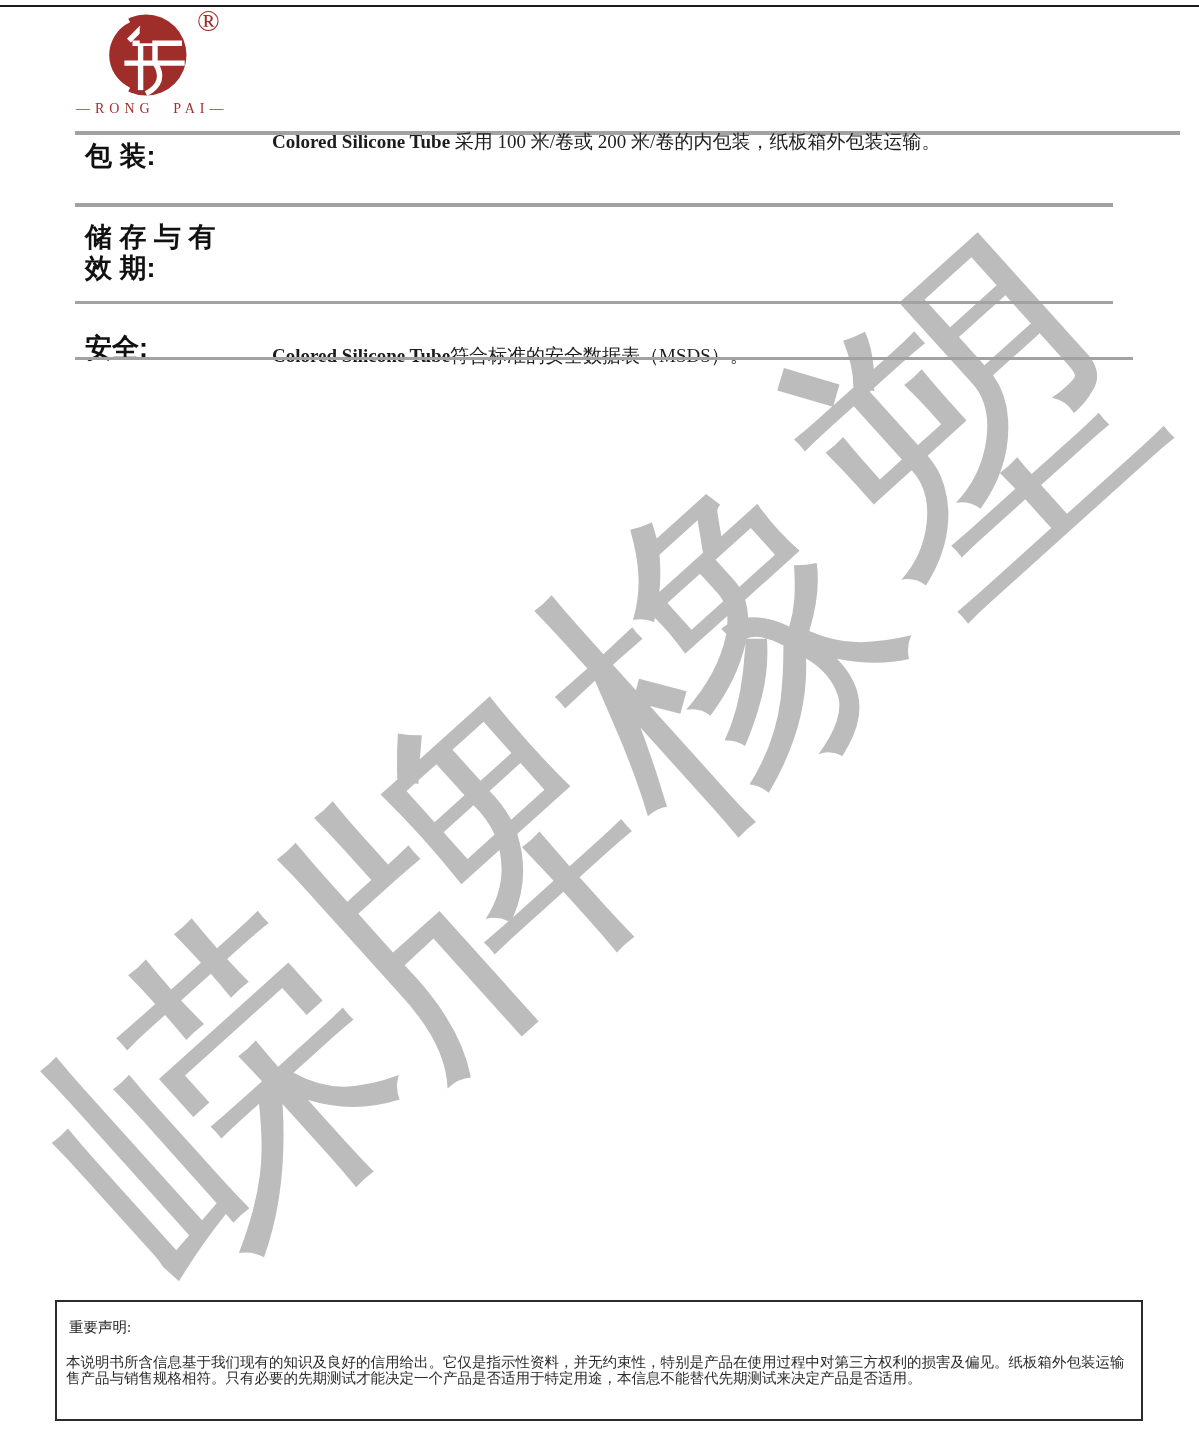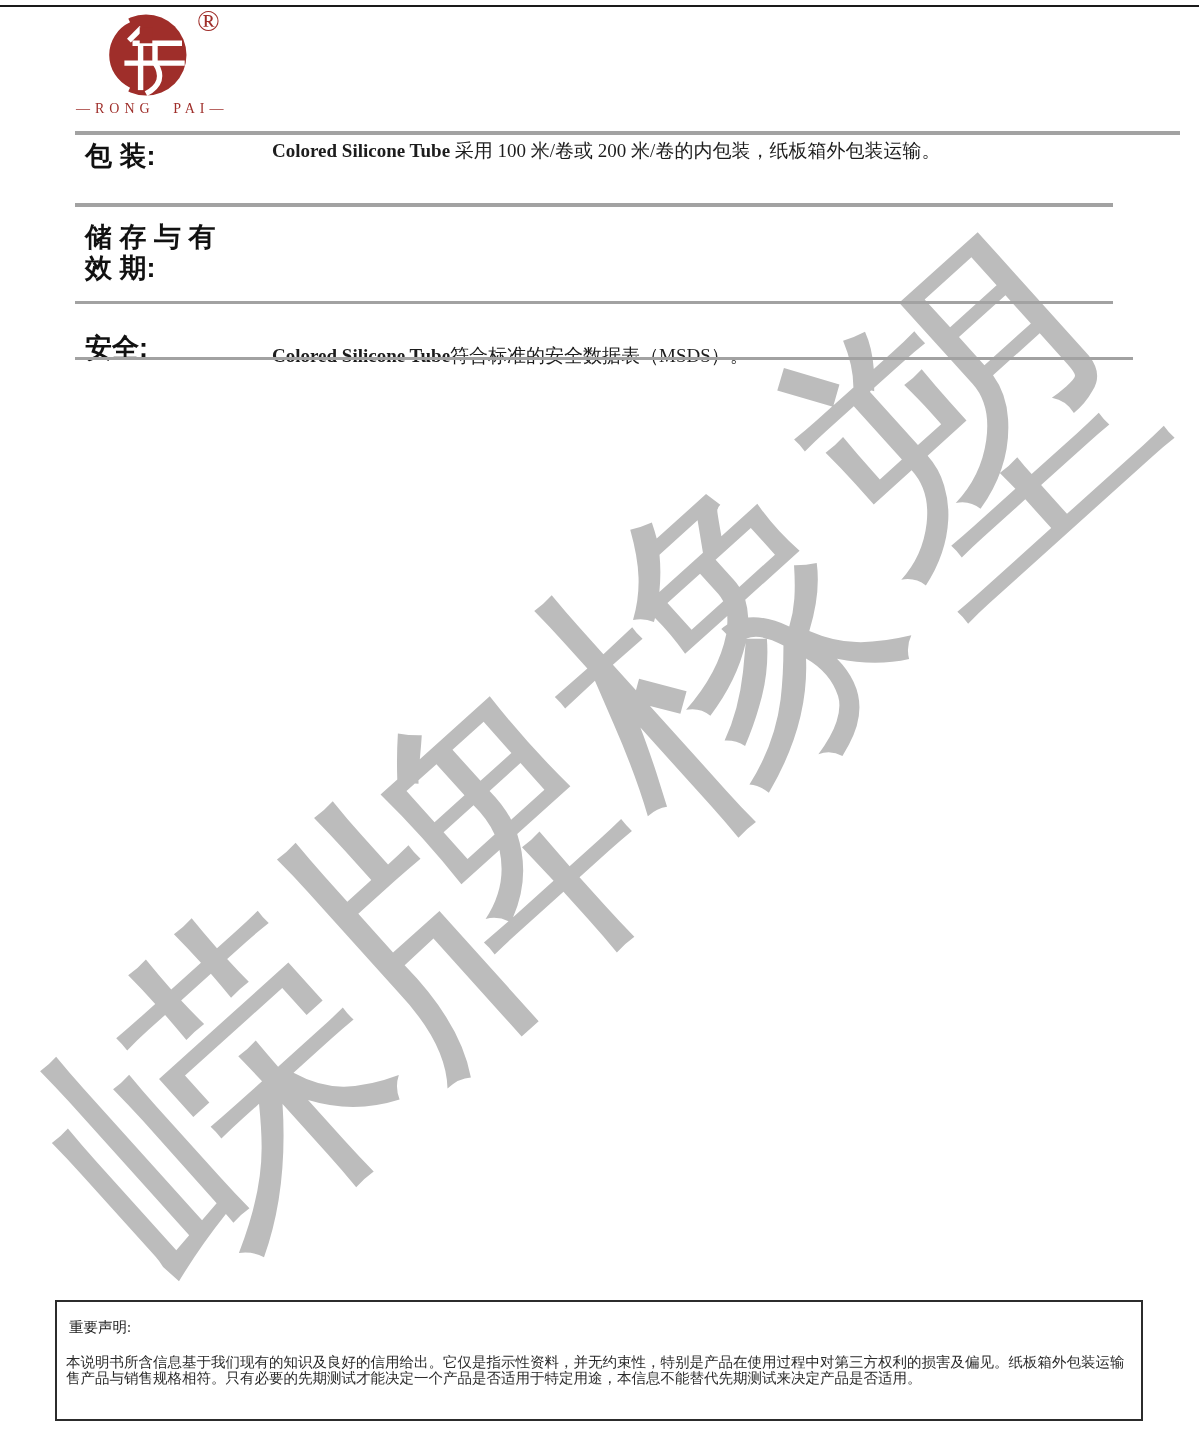--- a/index.html
+++ b/index.html
@@ -30,21 +30,21 @@
     font-family:"Liberation Sans","DejaVu Sans",sans-serif;
     font-weight:700;font-size:27px;line-height:31px;color:#111;
     white-space:pre-line;
   }
   .lbl1{top:141px;}
   .lbl2{top:222px;}
   .lbl3{top:333px;}
   .sec-content{
     left:272px;font-size:19px;line-height:23px;color:#1c1c1c;
   }
-  .cnt1{top:139px;width:760px;}
+  .cnt1{top:130px;width:760px;}
   .cnt2{top:224px;width:868px;}
   .cnt3{top:344px;width:800px;}
   .sec-content b{font-weight:700;}
   .blockline{display:block;}
   .watermark{
     position:absolute;z-index:0;
     left:600px;top:765px;
     transform:translate(-50%,-50%) rotate(-42deg);
     transform-origin:center center;
     font-size:330px;line-height:330px;letter-spacing:4px;

